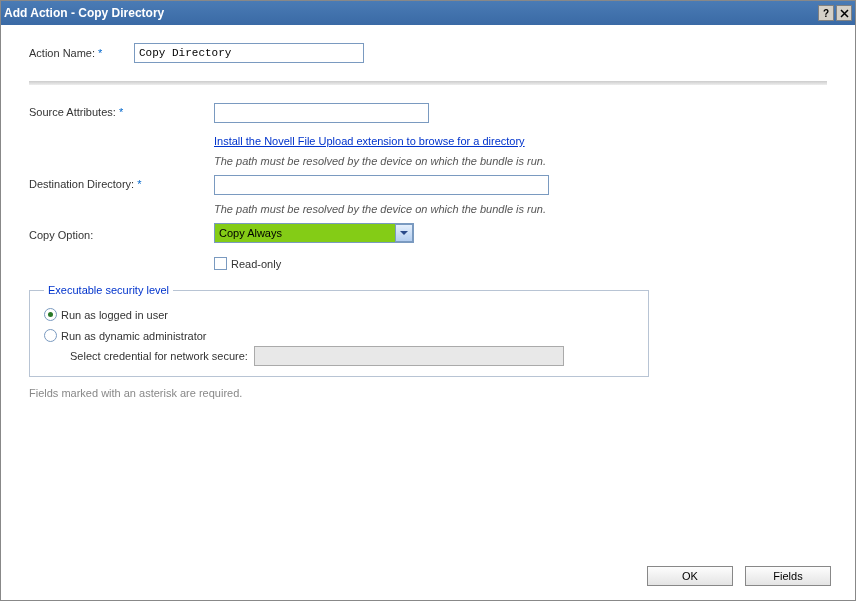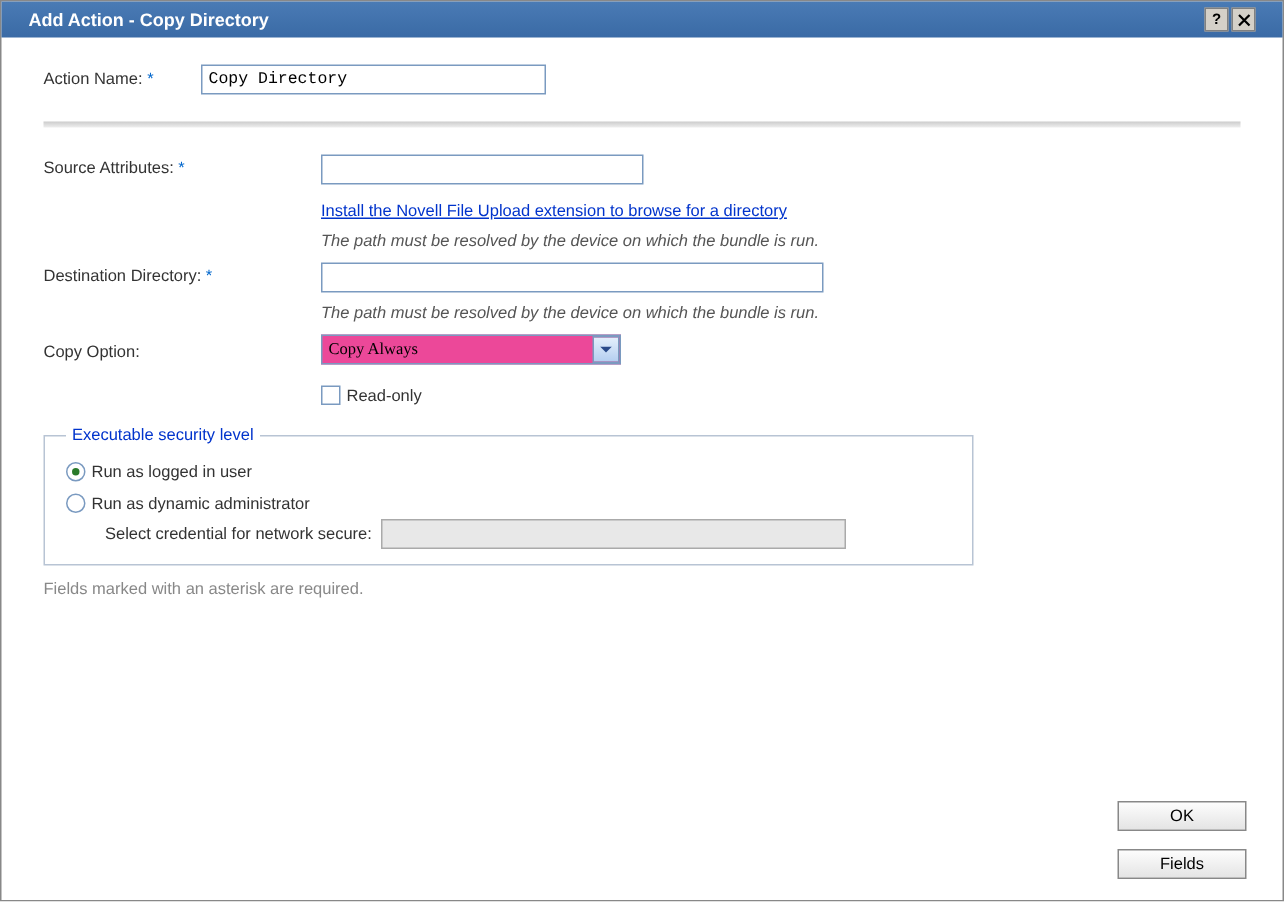--- a/index.html
+++ b/index.html
@@ -1,51 +1,51 @@
 <!DOCTYPE html>
 <html><head>
 <meta charset="utf-8">
 <style>
 *{box-sizing:border-box;margin:0;padding:0;}
 body{font-family:Verdana,Arial,sans-serif;font-size:11px;color:#333;background:#fff;}
 .dialog{width:856px;height:601px;border:1px solid #888;position:relative;background:#fff;}
-.titlebar{background:linear-gradient(to bottom,#4a7bb5,#3a6aa5);color:#fff;padding:4px 18px;font-size:12px;font-weight:bold;display:flex;align-items:center;justify-content:space-between;height:24px;}
+.titlebar{background:linear-gradient(to bottom,#4a7bb5,#3a6aa5);color:#fff;padding:4px 3px;font-size:12px;font-weight:bold;display:flex;align-items:center;justify-content:space-between;height:24px;}
 .titlebar-btns{display:flex;gap:2px;}
 .titlebar-btn{width:16px;height:16px;background:#d4d0c8;border:1px solid #808080;display:flex;align-items:center;justify-content:center;font-size:10px;color:#000;cursor:pointer;font-family:Arial;font-weight:bold;}
 .content{padding:18px 28px 0 28px;}
 .row{display:flex;align-items:center;margin-bottom:18px;}
 .label{width:185px;flex-shrink:0;}
 .req{color:#0066cc;}
 .text-input{border:1px solid #7a9ac0;height:20px;padding:2px 4px;font-family:Liberation Mono, monospace;font-size:11px;}
 .tabs{display:flex;margin-top:8px;}
 .tab{padding:6px 22px;border:1px solid #aaa;background:#f0ece2;cursor:pointer;border-bottom:none;font-size:11px;position:relative;}
 .tab.active{background:#fff;font-weight:bold;z-index:2;}
 .tab.inactive{background:#ece8df;}
 .tabline{height:4px;background:linear-gradient(to bottom,#ccc,#eee);}
 .form-area{padding:18px 0 0 0;}
 .form-row{display:flex;align-items:flex-start;margin-bottom:8px;}
 .form-label{width:185px;flex-shrink:0;padding-top:3px;}
 .form-ctrl{flex:1;}
 .hint{font-style:italic;color:#555;margin-top:8px;font-size:11px;}
 .link{color:#0033cc;text-decoration:underline;cursor:pointer;font-size:11px;}
 .select-wrap{position:relative;display:inline-block;}
-.select-input{border:1px solid #7a9ac0;height:20px;width:200px;padding:2px 22px 2px 4px;font-family:Liberation Serif, serif;font-size:11px;background:#ec4899;}
+.select-input{border:1px solid #7a9ac0;height:20px;width:200px;padding:2px 22px 2px 4px;font-family:Liberation Sans, sans-serif;font-size:11px;background:#84cc16;}
 .select-btn{position:absolute;right:1px;top:1px;width:18px;height:18px;background:linear-gradient(to bottom,#e4effc,#b4cef0);border:1px solid #7a9ac0;display:flex;align-items:center;justify-content:center;cursor:pointer;}
 .select-btn svg{width:8px;height:5px;}
 .cb-row{display:flex;align-items:center;margin-bottom:6px;}
 .cb{width:13px;height:13px;border:1px solid #7a9ac0;margin-right:4px;cursor:pointer;background:#fff;}
 .fieldset{border:1px solid #b8c4d4;margin-top:6px;padding:12px 14px 10px 14px;width:620px;}
 .fieldset-legend{color:#0033cc;font-size:11px;padding:0 4px;background:#fff;}
 .radio-row{display:flex;align-items:center;margin-bottom:8px;}
 .radio{width:13px;height:13px;border:1px solid #7a9ac0;border-radius:50%;margin-right:4px;cursor:pointer;background:#fff;display:flex;align-items:center;justify-content:center;flex-shrink:0;}
 .radio.checked::after{content:"";width:5px;height:5px;background:#2a7a2a;border-radius:50%;}
 .cred-row{margin-left:26px;display:flex;align-items:center;margin-top:2px;}
 .cred-input{border:1px solid #aaa;height:20px;background:#e8e8e8;margin-left:6px;width:310px;}
 .footer-note{color:#888;margin-top:10px;font-size:11px;}
-.buttons{position:absolute;bottom:14px;right:24px;display:flex;gap:12px;flex-direction:column;}
+.buttons{position:absolute;bottom:14px;right:24px;display:flex;gap:12px;}
 .btn{width:86px;height:20px;border:1px solid #888;background:linear-gradient(to bottom,#fdfdfd,#e4e4e4);cursor:pointer;font-family:inherit;font-size:11px;}
 </style>
 </head>
 <body>
 
 <div class="dialog">
   <div class="titlebar">
     <span>Add Action - Copy Directory</span>
     <div class="titlebar-btns">
       <div class="titlebar-btn">?</div>

